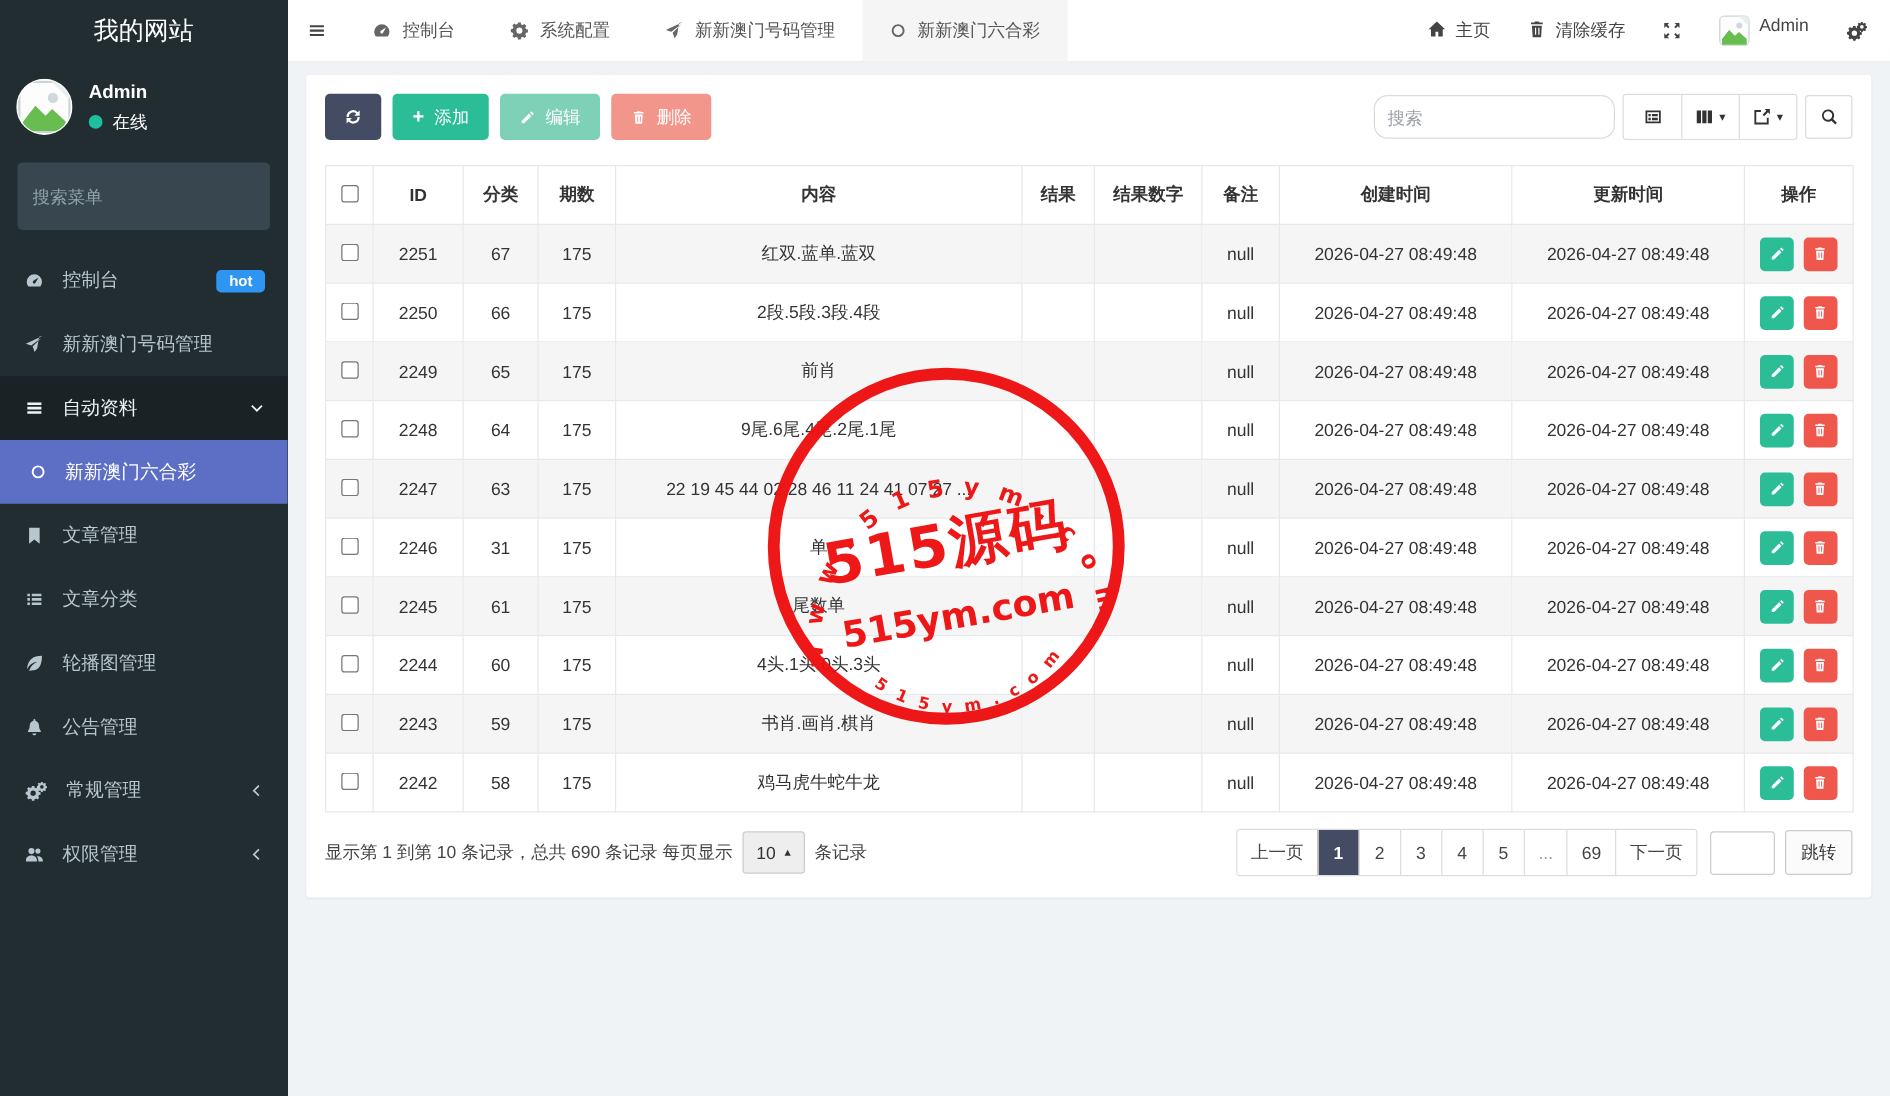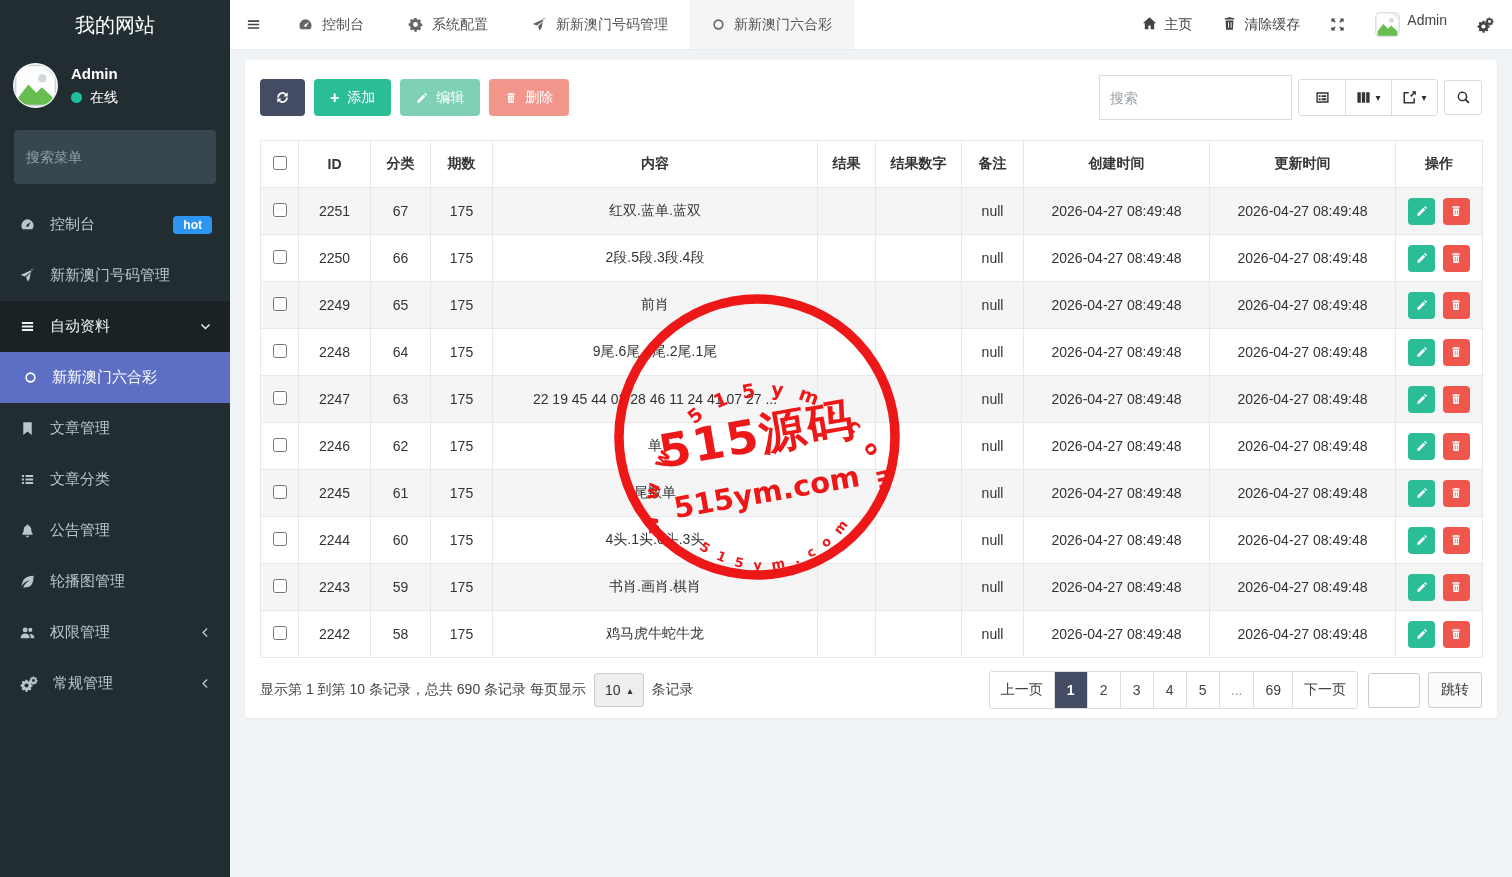--- a/index.html
+++ b/index.html
@@ -49,21 +49,21 @@
   .main { margin-left:230px; padding:10px 15px; }
   .panel { position:relative; background:#fff; border-radius:3px; height:658px; padding:15px; box-shadow:0 1px 2px rgba(0,0,0,.05); }
   .toolbar { display:flex; align-items:center; margin-bottom:20px; }
   .btn { height:37px; border:none; border-radius:4px; color:#fff; font-size:14px; font-family:inherit; display:inline-flex; align-items:center; gap:8px; padding:0 16px; margin-right:9px; cursor:pointer; }
   .btn .ic { color:#fff; }
   .btn-refresh { background:#444c63; width:45px; justify-content:center; padding:0; }
   .btn-add { background:#2abd96; }
   .btn-edit { background:#7ed0b6; }
   .btn-del { background:#f2958b; }
   .toolbar-right { margin-left:auto; display:flex; align-items:center; }
-  .search-input { width:193px; height:45px; border:1px solid #d9dde0; border-radius:0; padding:0 10px; font-size:14px; color:#555; font-family:inherit; outline:none; }
+  .search-input { width:193px; height:35px; border:1px solid #d9dde0; border-radius:11px; padding:0 10px; font-size:14px; color:#555; font-family:inherit; outline:none; }
   .search-input::placeholder { color:#9aa0a6; }
   .view-group { display:flex; border:1px solid #d9dde0; border-radius:3px; overflow:hidden; margin-left:6px; }
   .view-btn { width:46px; height:35px; background:#fff; border:none; border-left:1px solid #d9dde0; display:inline-flex; align-items:center; justify-content:center; gap:4px; color:#333; cursor:pointer; }
   .view-btn:first-child { border-left:none; }
   .caret { font-size:10px; color:#333; }
   .search-btn { width:38px; height:35px; border:1px solid #d9dde0; border-radius:3px; background:#fff; color:#333; margin-left:6px; display:inline-flex; align-items:center; justify-content:center; cursor:pointer; }
 
   
   table { width:100%; border-collapse:collapse; table-layout:fixed; font-size:14px; color:#333; }
   th,td { border:1px solid #e6e9eb; text-align:center; vertical-align:middle; height:47px; padding:0 6px; white-space:nowrap; overflow:hidden; text-overflow:ellipsis; }
@@ -231,49 +231,49 @@
       <span>文章管理</span>
     </li>
     <li class="menu-item">
       <svg class="ic">
           <use href="#i-list2"></use>
         </svg>
       <span>文章分类</span>
     </li>
     <li class="menu-item">
       <svg class="ic">
+          <use href="#i-leaf"></use>
+        </svg>
+      <span>轮播图管理</span>
+    </li>
+    <li class="menu-item">
+      <svg class="ic">
           <use href="#i-bell"></use>
         </svg>
       <span>公告管理</span>
-    </li>
-    <li class="menu-item">
-      <svg class="ic">
-          <use href="#i-leaf"></use>
-        </svg>
-      <span>轮播图管理</span>
-    </li>
-    <li class="menu-item">
-      <svg class="ic">
-          <use href="#i-users"></use>
-        </svg>
-      <span>权限管理</span>
-      <svg class="ic ic13 push-right">
-          <use href="#i-chevleft"></use>
-        </svg>
     </li>
     <li class="menu-item">
       <span class="gears-pair">
         <svg class="ic g1">
             <use href="#i-gear"></use>
           </svg>
           <svg class="ic g2">
             <use href="#i-gear"></use>
           </svg>
       </span>
       <span>常规管理</span>
+      <svg class="ic ic13 push-right">
+          <use href="#i-chevleft"></use>
+        </svg>
+    </li>
+    <li class="menu-item">
+      <svg class="ic">
+          <use href="#i-users"></use>
+        </svg>
+      <span>权限管理</span>
       <svg class="ic ic13 push-right">
           <use href="#i-chevleft"></use>
         </svg>
     </li>
   </ul>
 </aside>
 
 <header class="topbar">
   <div class="burger">
       <svg class="ic">
@@ -537,21 +537,21 @@
       <button class="mini-btn mini-del">
                 <svg class="ic ic12">
                   <use href="#i-trash"></use>
                 </svg>
               </button>
     </td>
   </tr>
   <tr>
     <td><input type="checkbox" style=""></td>
     <td>2246</td>
-    <td>62</td>
+    <td>31</td>
     <td>175</td>
     <td>单</td>
     <td></td>
     <td></td>
     <td>null</td>
     <td>2026-04-27 08:49:48</td>
     <td>2026-04-27 08:49:48</td>
     <td>
       <button class="mini-btn mini-edit">
                 <svg class="ic ic12">

